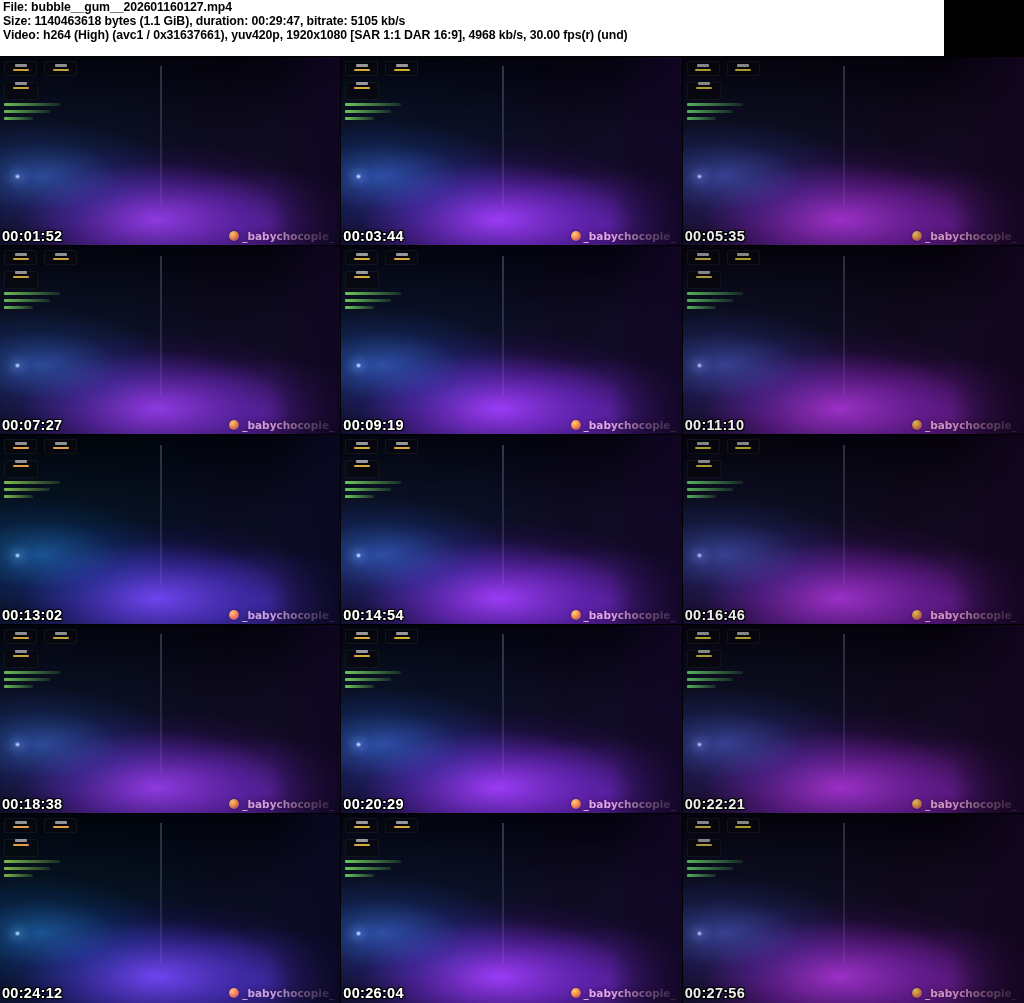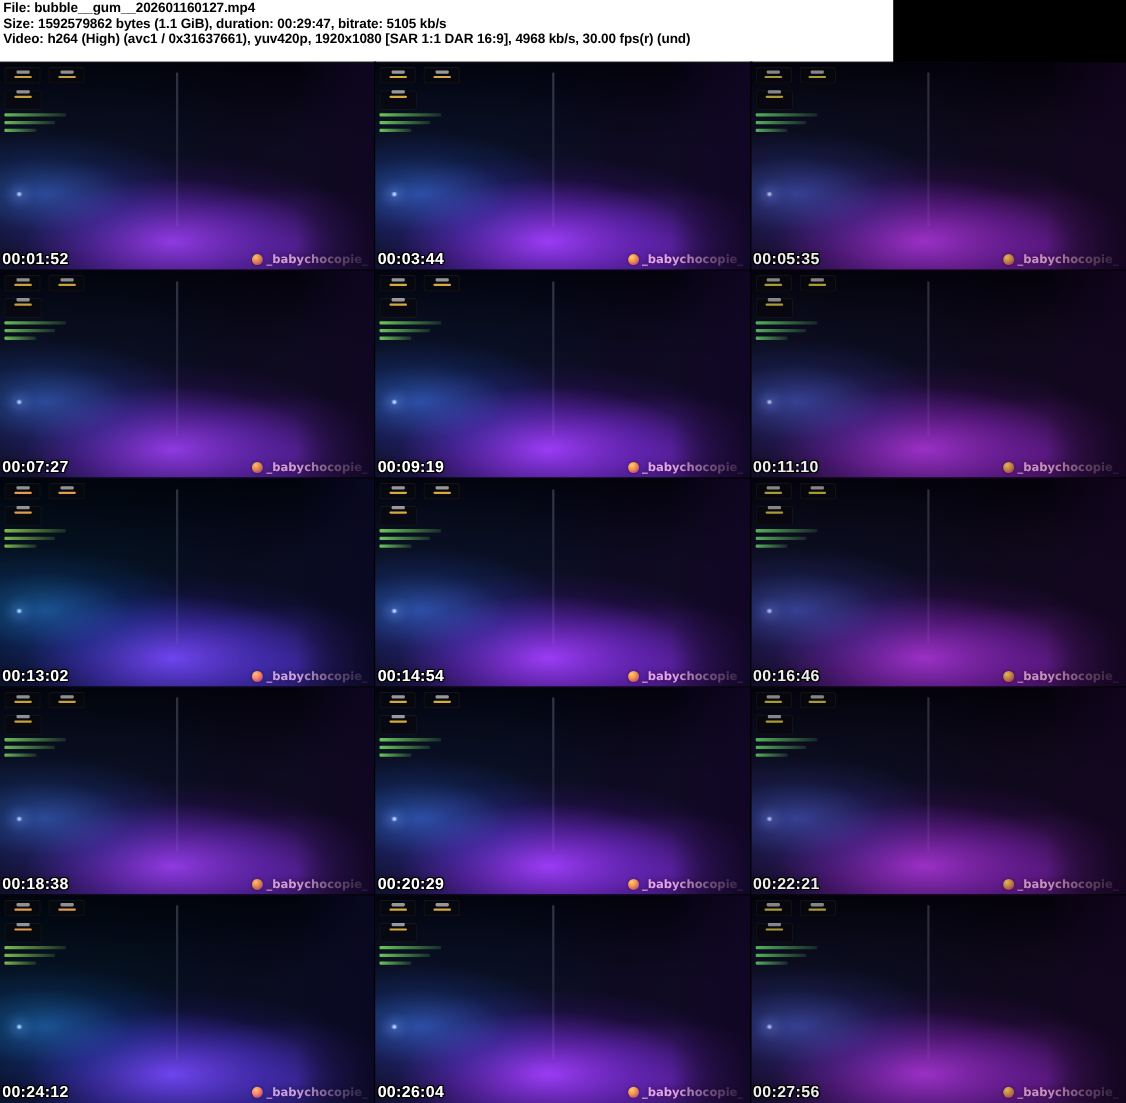--- a/index.html
+++ b/index.html
@@ -1,20 +1,20 @@
 <!DOCTYPE html>
 <html><head>
 <meta charset="utf-8">
 <style>
   * { box-sizing: border-box; margin: 0; padding: 0; }
   html, body { width: 1024px; height: 1003px; overflow: hidden; background: #000; }
 
   
   .file-header {
-    width: 812px; height: 57px;
+    width: 944px; height: 57px;
     background: #ffffff;
     color: #000;
     font-family: "Liberation Sans", sans-serif;
     font-weight: bold;
     font-size: 12.3px;
     line-height: 13.8px;
     padding: 1px 3px 0 3px;
     letter-spacing: -0.1px;
     white-space: nowrap;
   }
@@ -102,21 +102,21 @@
     width: 10px; height: 10px; border-radius: 50%;
     background: radial-gradient(circle at 35% 30%, #ffd27a, #f08c3a 45%, #a5488f 82%);
     box-shadow: 0 0 3px rgba(0,0,0,.5);
   }
 </style>
 </head>
 <body>
 
 <header class="file-header">
   <div>File: bubble__gum__202601160127.mp4</div>
-  <div>Size: 1592579862 bytes (1.1 GiB), duration: 00:29:47, bitrate: 5105 kb/s</div>
+  <div>Size: 1140463618 bytes (1.1 GiB), duration: 00:29:47, bitrate: 5105 kb/s</div>
   <div>Video: h264 (High) (avc1 / 0x31637661), yuv420p, 1920x1080 [SAR 1:1 DAR 16:9], 4968 kb/s, 30.00 fps(r) (und)</div>
 </header>
 
 <main class="grid">
   <figure class="thumb">
     <span class="pole"></span>
     <span class="led"></span>
     <div class="widgets">
       <i class="wbox"></i>
       <i class="wbox"></i>

